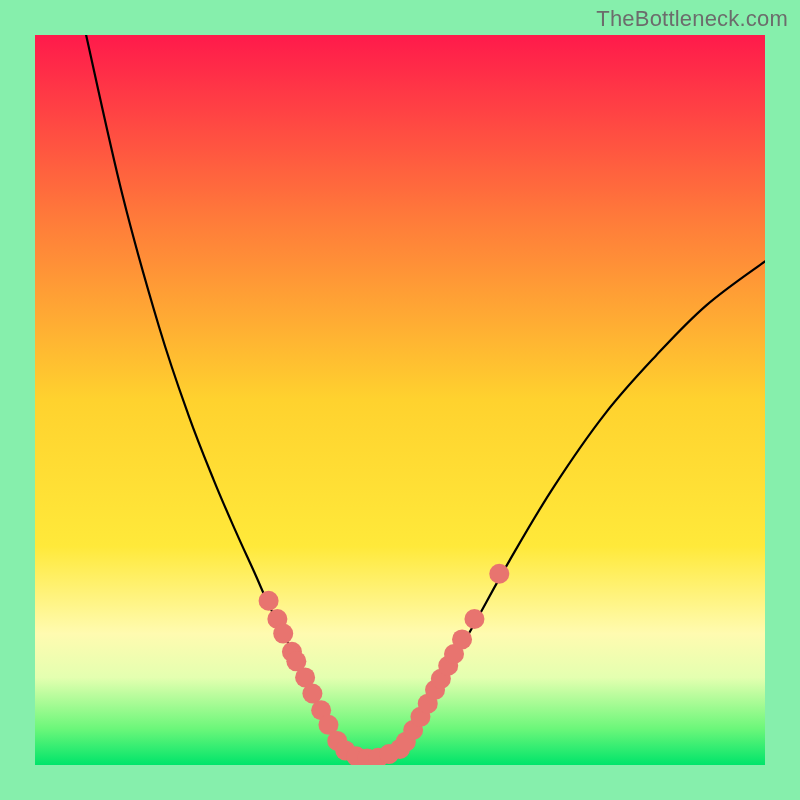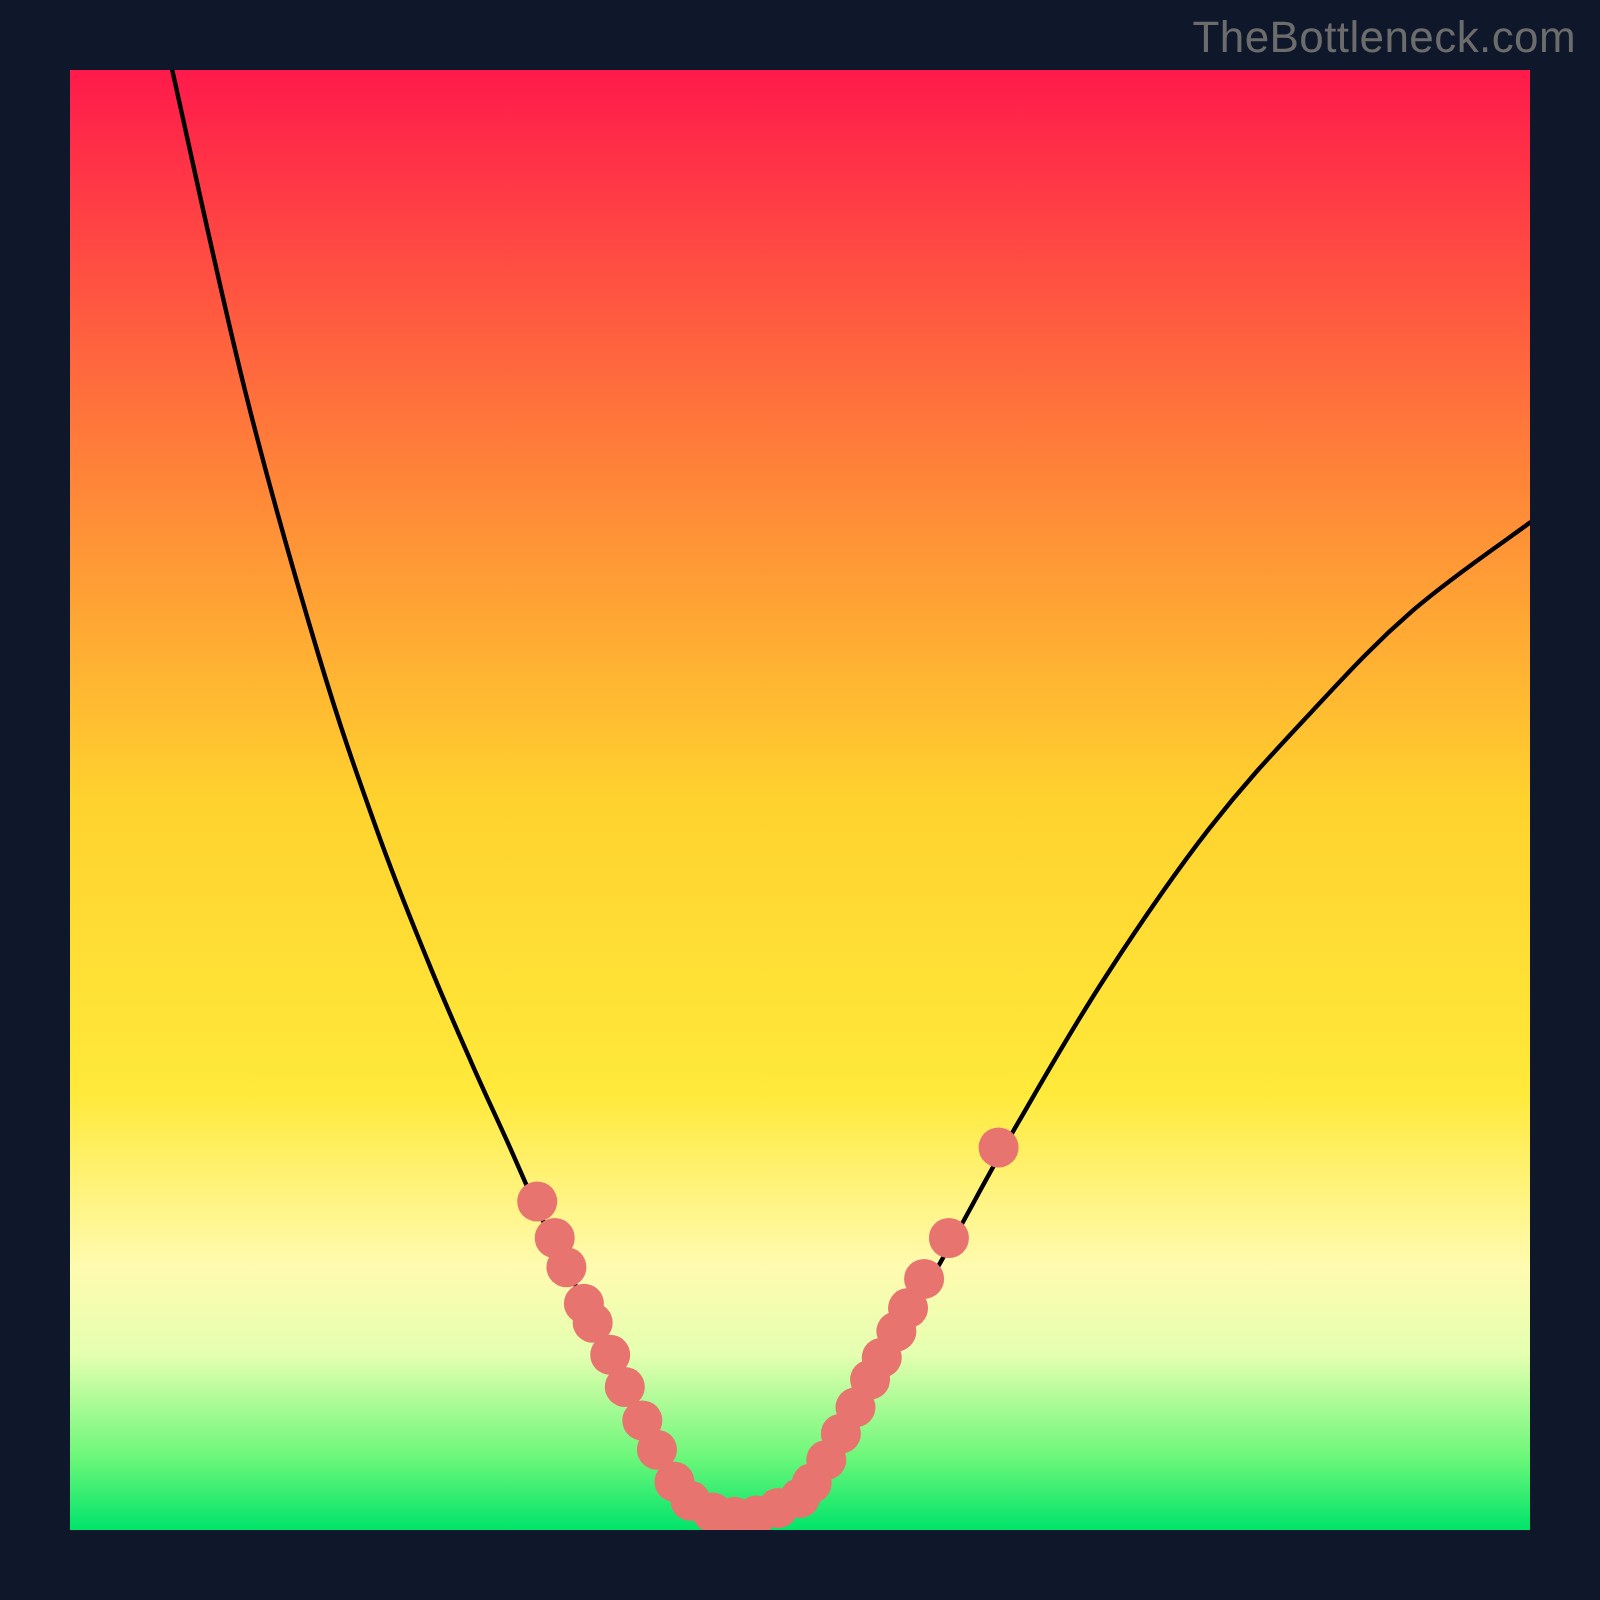--- a/index.html
+++ b/index.html
@@ -7,21 +7,21 @@
     padding: 0;
     width: 800px;
     height: 800px;
     overflow: hidden;
     background: #000;
     font-family: Arial, Helvetica, sans-serif;
   }
   .outer {
     width: 800px;
     height: 800px;
-    background: #0f172a;
+    background: #86efac;
     position: relative;
   }
   .watermark {
     position: absolute;
     top: 6px;
     right: 12px;
     color: #6c6c6c;
     font-size: 22px;
     font-weight: 500;
     letter-spacing: 0.2px;

